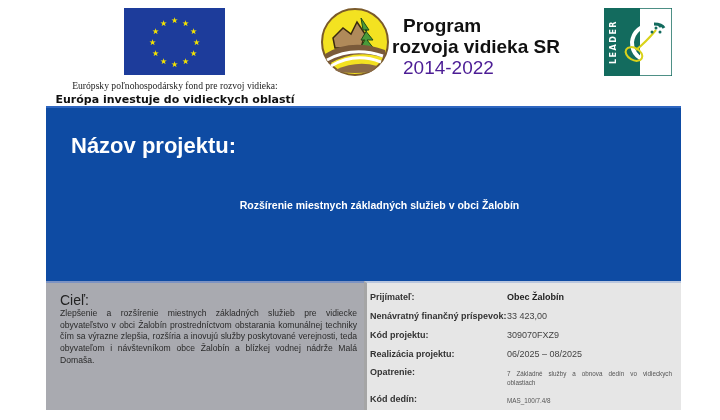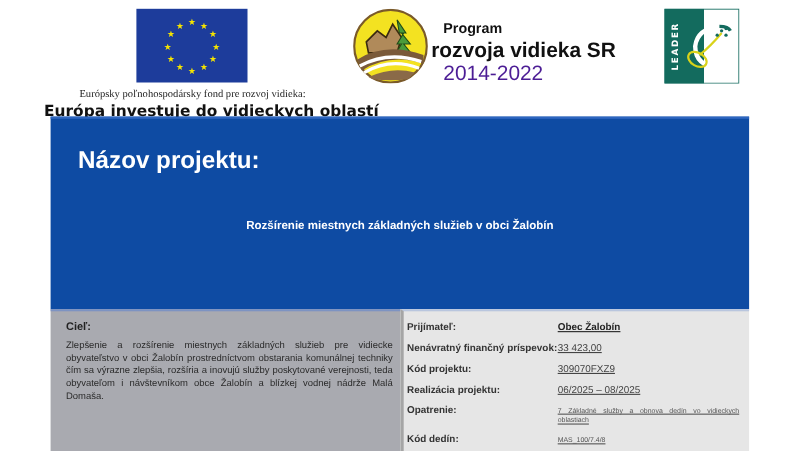--- a/index.html
+++ b/index.html
@@ -1,35 +1,35 @@
 <!DOCTYPE html>
 <html><head>
 <meta charset="utf-8">
 <style>
   html, body { margin:0; padding:0; }
   body { width:720px; height:420px; background:#ffffff; position:relative; overflow:hidden; font-family:"Liberation Sans", sans-serif; }
   .abs { position:absolute; }
   #eu-flag { left:124px; top:8px; width:101px; height:67px; background:#1d3c9b; }
   #eu-caption1 { left:40px; top:80px; width:270px; text-align:center; font-family:Liberation Serif, serif; font-size:9.6px; color:#222; white-space:nowrap; }
-  #eu-caption2 { left:40px; top:93px; width:270px; text-align:center; font-family:"DejaVu Sans", sans-serif; font-size:14px; font-weight:bold; color:#111; white-space:nowrap; }
+  #eu-caption2 { left:40px; top:93px; width:270px; text-align:center; font-family:"DejaVu Sans", sans-serif; font-size:11px; font-weight:bold; color:#111; white-space:nowrap; }
   #prv-logo { left:321px; top:8px; width:68px; height:68px; }
-  #prv-title1 { left:403px; top:16px; font-size:13px; font-weight:bold; color:#111; line-height:20px; }
+  #prv-title1 { left:403px; top:16px; font-size:19px; font-weight:bold; color:#111; line-height:20px; }
   #prv-title2 { left:392px; top:37px; font-size:19px; font-weight:bold; color:#111; line-height:20px; white-space:nowrap; }
   #prv-years { left:403px; top:58px; font-size:19px; color:#4c1d95; line-height:20px; }
   #leader-logo { left:604px; top:8px; width:68px; height:68px; }
   #blue-panel { left:46px; top:106px; width:635px; height:175px; background:#0e4ba3; border-top:2px solid #2e66c0; box-sizing:border-box; }
   #project-label { left:71px; top:133px; font-size:22px; font-weight:bold; color:#ffffff; }
-  #project-name { left:46px; top:199px; width:635px; text-align:center; font-size:10.5px; font-weight:bold; color:#ffffff; }
+  #project-name { left:46px; top:199px; width:635px; text-align:center; font-size:10.5px; font-weight:bold; color:#ffffff;padding-left:16px; }
   #goal-panel { left:46px; top:281px; width:318px; height:129px; background:#a9aab0; border-top:2px solid #7d93c2; box-sizing:border-box; }
-  #goal-label { left:60px; top:292px; font-size:10px; font-weight:bold; color:#222;text-align:center; }
+  #goal-label { left:60px; top:292px; font-size:14px; font-weight:normal; color:#222;text-align:center; }
   #goal-text { left:60px; top:308px; width:297px; font-size:8.6px; line-height:11.7px; color:#2a2a2a; text-align:justify; }
   #info-panel { left:364px; top:281px; width:317px; height:129px; background:#e6e6e6; border-top:2px solid #b9c6de; border-left:3px solid #a5a5a5; box-sizing:border-box; }
   .info-row { position:absolute; left:370px; width:305px; font-size:9px; color:#333; }
   .info-label { position:absolute; left:0; font-weight:bold; color:#333; white-space:nowrap; }
-  .info-value { position:absolute; left:137px; width:165px; color:#444;text-decoration:underline; }
+  .info-value { position:absolute; left:137px; width:165px; color:#444; }
   .info-value.bold { font-weight:bold; color:#222; }
   .info-value.small { font-size:6.3px; line-height:9px; text-align:justify; color:#555; }
 </style>
 </head>
 <body>
 
 <div id="eu-flag" class="abs">
   <svg width="101" height="67" viewBox="0 0 101 67">
     <g fill="#f5e400">
       <text x="50.5" y="15" font-size="8" text-anchor="middle">★</text>

